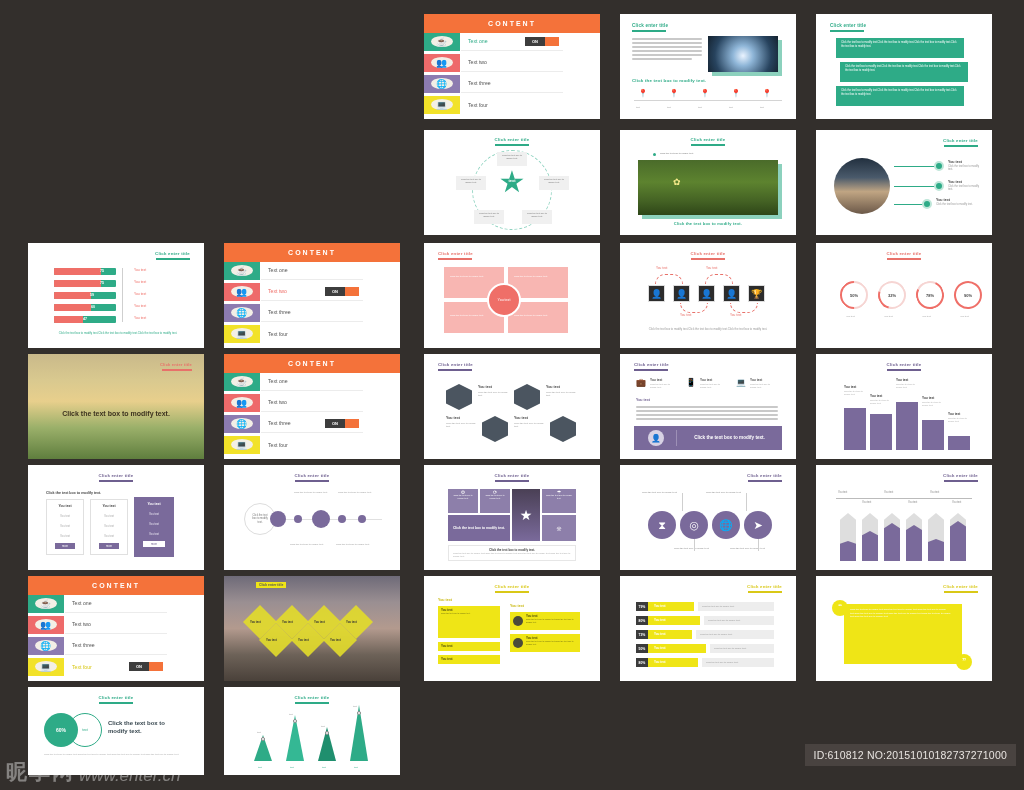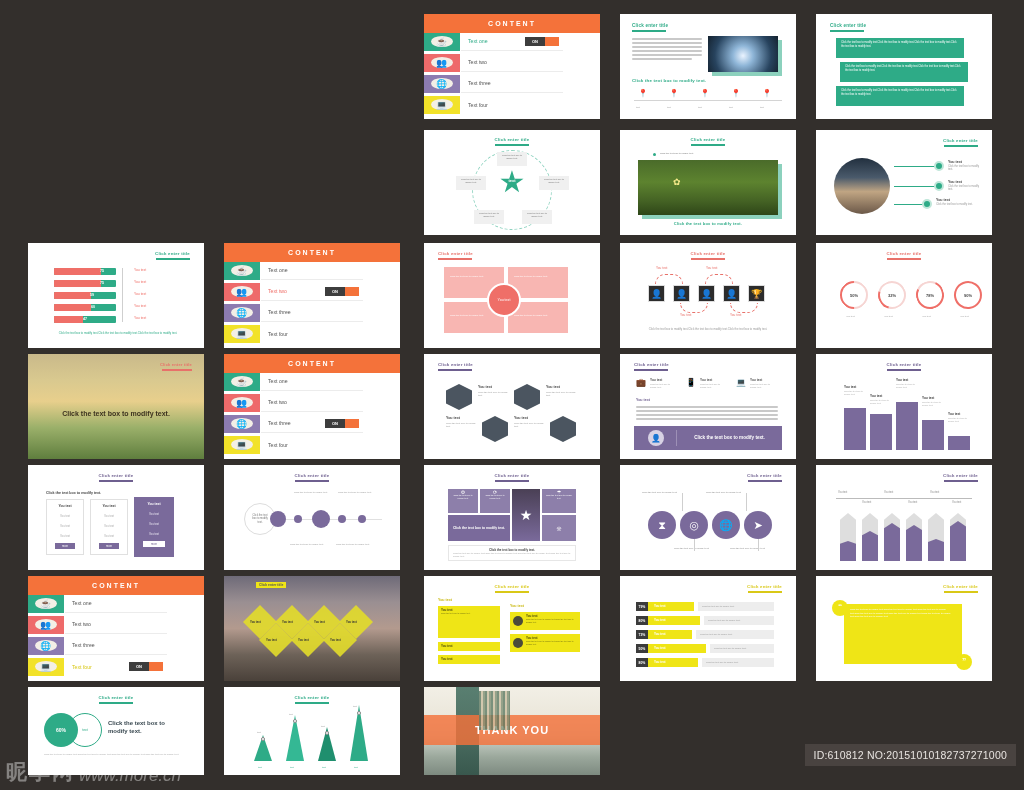--- a/index.html
+++ b/index.html
@@ -675,25 +675,21 @@
     <div style="position:absolute;left:33px;top:44px;font-size:2.4px;color:#999;">text</div>
     <div style="position:absolute;left:65px;top:26px;font-size:2.4px;color:#999;">text</div>
     <div style="position:absolute;left:97px;top:38px;font-size:2.4px;color:#999;">text</div>
     <div style="position:absolute;left:129px;top:18px;font-size:2.4px;color:#999;">text</div>
     <div style="position:absolute;left:34px;bottom:6px;font-size:2.4px;color:#2eab87;">text</div>
     <div style="position:absolute;left:66px;bottom:6px;font-size:2.4px;color:#2eab87;">text</div>
     <div style="position:absolute;left:98px;bottom:6px;font-size:2.4px;color:#2eab87;">text</div>
     <div style="position:absolute;left:130px;bottom:6px;font-size:2.4px;color:#2eab87;">text</div>
   </div>
 
-  <div class="slide photo-lib" style="left:424px;top:687px;width:176px;height:88px;">
-    <div class="overlay-orange" style="top:32%;height:34%;"></div>
-    <div style="position:absolute;left:0;top:42%;width:100%;text-align:center;color:#fff;font-size:11px;font-weight:bold;letter-spacing:1px;">THANK YOU</div>
-  </div>
 
 </div>
 
 <div id="watermark">
   <span id="wm-cn">昵享网</span>
-  <span id="wm-url">www.more.cn</span>
+  <span id="wm-url">www.enter.cn</span>
 </div>
 
 <div id="idbadge">ID:610812 NO:20151010182737271000</div>
 
 </body></html>

